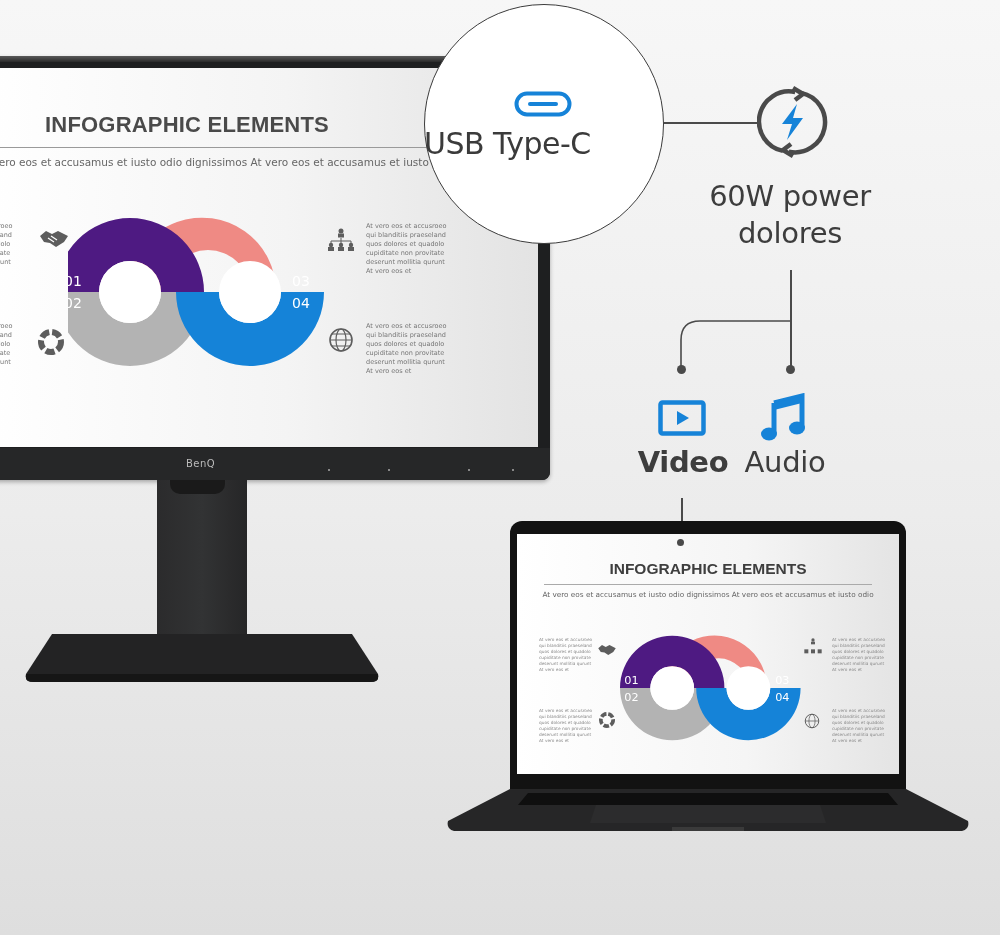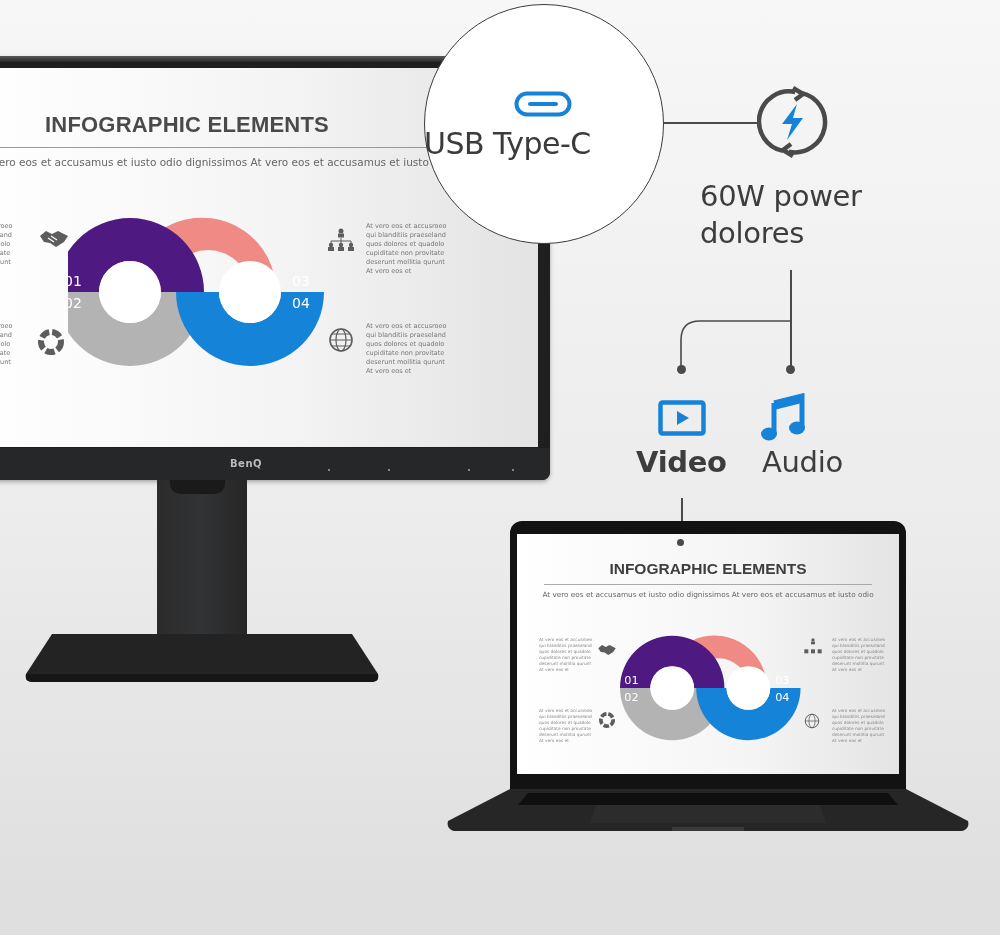--- a/index.html
+++ b/index.html
@@ -11,42 +11,42 @@
   .abs { position:absolute; }
 
   
   .mon-bezel { left:-20px; top:56px; width:570px; height:424px; background:#1e1f20;
     border-radius:0 6px 8px 0; box-shadow: 0 2px 4px rgba(0,0,0,.3); }
   .mon-topstrip { left:-20px; top:56px; width:570px; height:6px;
     background: linear-gradient(180deg,#5a5a5a,#2a2a2a); }
   .mon-screen { left:-20px; top:68px; width:558px; height:379px;
     background: linear-gradient(90deg,#ffffff 0%, #f4f4f4 55%, #e3e3e3 100%); overflow:hidden; }
   .mon-chin { left:-20px; top:448px; width:570px; height:32px; background:#262728; border-radius:0 0 8px 0;}
-  .brand { left:186px; top:458px; font-size:10px; color:#bbb; letter-spacing:0.5px; font-weight:bold;margin-left:44px; }
+  .brand { left:186px; top:458px; font-size:10px; color:#bbb; letter-spacing:0.5px; font-weight:normal; }
   .led { width:2px; height:2px; background:#888; top:469px; }
   .neck { left:157px; top:480px; width:90px; height:160px;
     background: linear-gradient(90deg,#2b2b2c,#323334 50%,#262627); }
   .neck-hinge { left:170px; top:480px; width:55px; height:14px; background:#1a1a1a; border-radius:0 0 10px 10px; }
   .base { left:24px; top:632px; width:356px; height:52px; }
 
   
   .m-title { left:45px; top:112px; font-family:"Liberation Sans",sans-serif; font-weight:bold;
     font-size:22px; color:#4a4a4a; letter-spacing:0.2px; }
   .m-rule { left:0; top:145px; width:430px; height:1px; background:#9a9a9a; }
   .m-sub { left:0; top:156px; font-size:10.5px; color:#666; white-space:nowrap; }
   .blurb { font-size:6.5px; line-height:9px; color:#777; white-space:pre; }
   .ico { fill:#5d5d5d; }
 
   
   .usb-circle { left:424px; top:4px; width:240px; height:240px; border-radius:50%;
     background:#fff; border:1.5px solid #3c3c3c; box-sizing:border-box; }
   .usb-label { left:424px; top:126px; width:240px; text-align:left; font-size:30px; color:#3b3b3b;
     font-family:"DejaVu Sans",sans-serif; letter-spacing:-0.5px; }
   .line { background:#4a4a4a; }
-  .feature-label { font-size:29px; color:#3d3d3d; line-height:37px; letter-spacing:-0.3px; }
+  .feature-label { font-size:29px; color:#3d3d3d; text-align:center; line-height:37px; letter-spacing:-0.3px; }
   .dot { width:9px; height:9px; border-radius:50%; background:#4a4a4a; }
 
   
   .lap-lid { left:510px; top:521px; width:396px; height:268px; background:#121212; border-radius:12px 12px 0 0; }
   .lap-screen { left:517px; top:534px; width:382px; height:240px;
     background: linear-gradient(90deg,#ffffff 0%, #f5f5f5 60%, #e4e4e4 100%); overflow:hidden; }
   .lap-deck { left:446px; top:789px; width:524px; height:44px; }
   .l-title { left:0; width:382px; text-align:center; top:26px; font-family:"Liberation Sans",sans-serif;
     font-weight:bold; font-size:15.5px; color:#3e3e3e; }
   .l-rule { left:27px; top:50px; width:328px; height:1px; background:#aaa; }
@@ -175,21 +175,21 @@
 </svg>
 <div class="abs feature-label" style="left:636px;top:444px;width:94px;font-weight:bold;">Video</div>
 
 <svg class="abs" style="left:760px;top:393px;" width="50" height="50" viewBox="0 0 50 50">
   <path d="M14 10 L42 3 L42 34" fill="none" stroke="#1683d8" stroke-width="5"></path>
   <path d="M14 10 L14 40" fill="none" stroke="#1683d8" stroke-width="5"></path>
   <path d="M14 10 L42 3 L42 10 L14 17 Z" fill="#1683d8"></path>
   <ellipse cx="9" cy="41" rx="8" ry="6.5" fill="#1683d8"></ellipse>
   <ellipse cx="37" cy="35" rx="8" ry="6.5" fill="#1683d8"></ellipse>
 </svg>
-<div class="abs feature-label" style="left:738px;top:444px;width:94px;margin-left:24px;">Audio</div>
+<div class="abs feature-label" style="left:738px;top:444px;width:94px;">Audio</div>
 
 <div class="abs line" style="left:681px;top:498px;width:1.5px;height:42px;"></div>
 
 <div class="abs lap-lid"></div>
 <div class="abs lap-screen">
   <div class="abs dot" style="left:160px;top:5px;width:7px;height:7px;"></div>
   <div class="abs l-title">INFOGRAPHIC ELEMENTS</div>
   <div class="abs l-rule"></div>
   <div class="abs l-sub">At vero eos et accusamus et iusto  odio  dignissimos  At vero eos et accusamus et iusto  odio</div>
 

